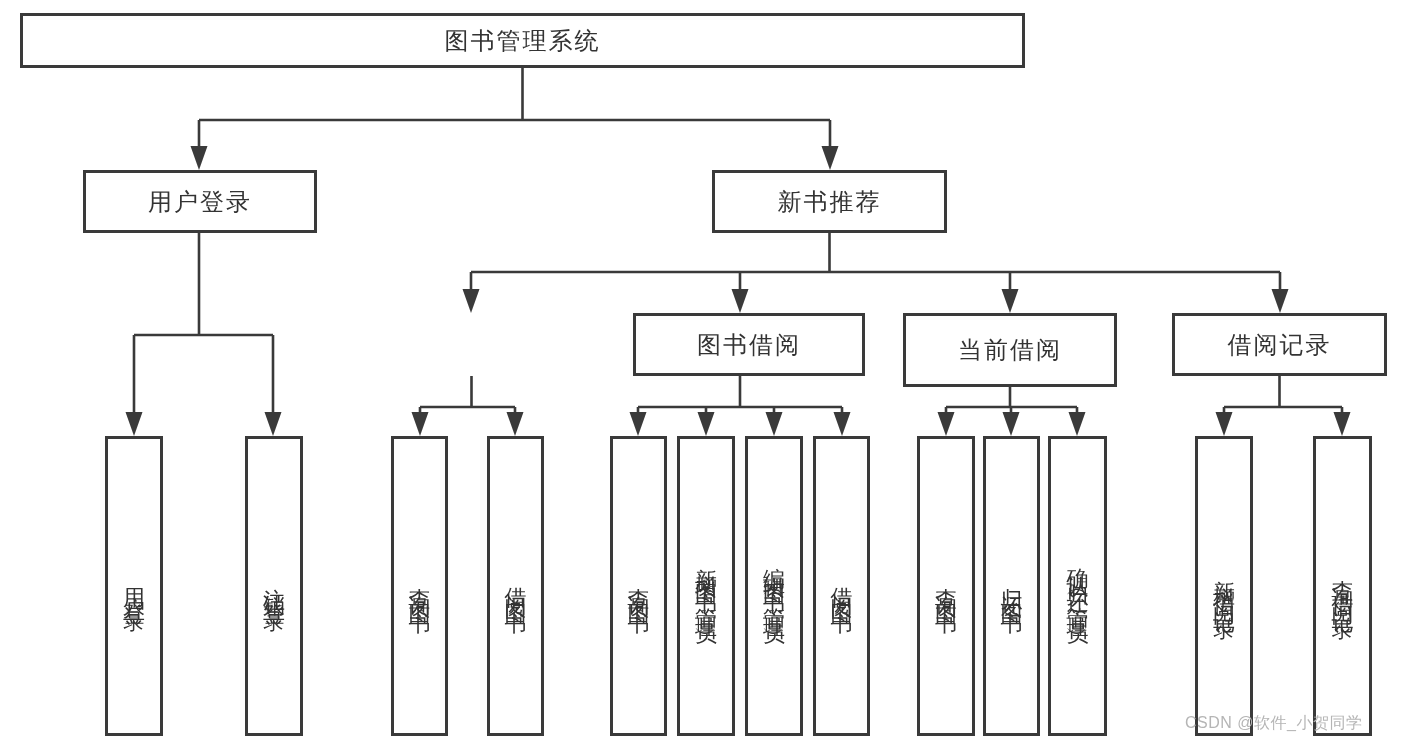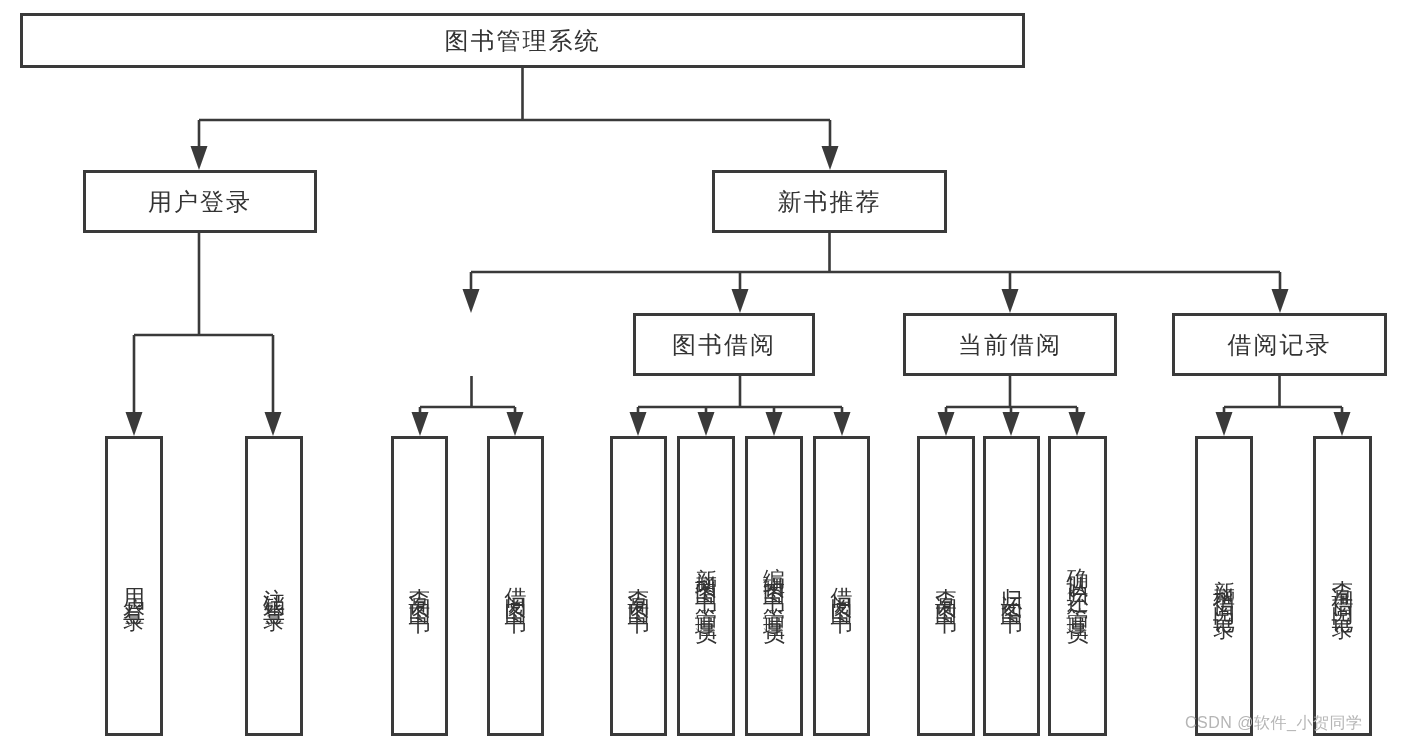--- a/index.html
+++ b/index.html
@@ -82,24 +82,24 @@
     <span class="lbl">图书管理系统</span>
   </div>
 
   <div class="box h" style="left:83px;top:170px;width:234px;height:63px">
     <span class="lbl">用户登录</span>
   </div>
   <div class="box h" style="left:712px;top:170px;width:235px;height:63px">
     <span class="lbl">新书推荐</span>
   </div>
 
-  <div class="box h" style="left:633px;top:313px;width:182px;height:63px">
+  <div class="box h" style="left:633px;top:313px;width:232px;height:63px">
     <span class="lbl">图书借阅</span>
   </div>
-  <div class="box h" style="left:903px;top:313px;width:214px;height:63px">
+  <div class="box h" style="left:903px;top:313px;width:214px;height:74px">
     <span class="lbl">当前借阅</span>
   </div>
   <div class="box h" style="left:1172px;top:313px;width:215px;height:63px">
     <span class="lbl">借阅记录</span>
   </div>
 
   <div class="box v" style="left:105px;top:436px;width:58px;height:300px">
     <span class="lbl">用户登录</span>
   </div>
   <div class="box v" style="left:245px;top:436px;width:58px;height:300px">

